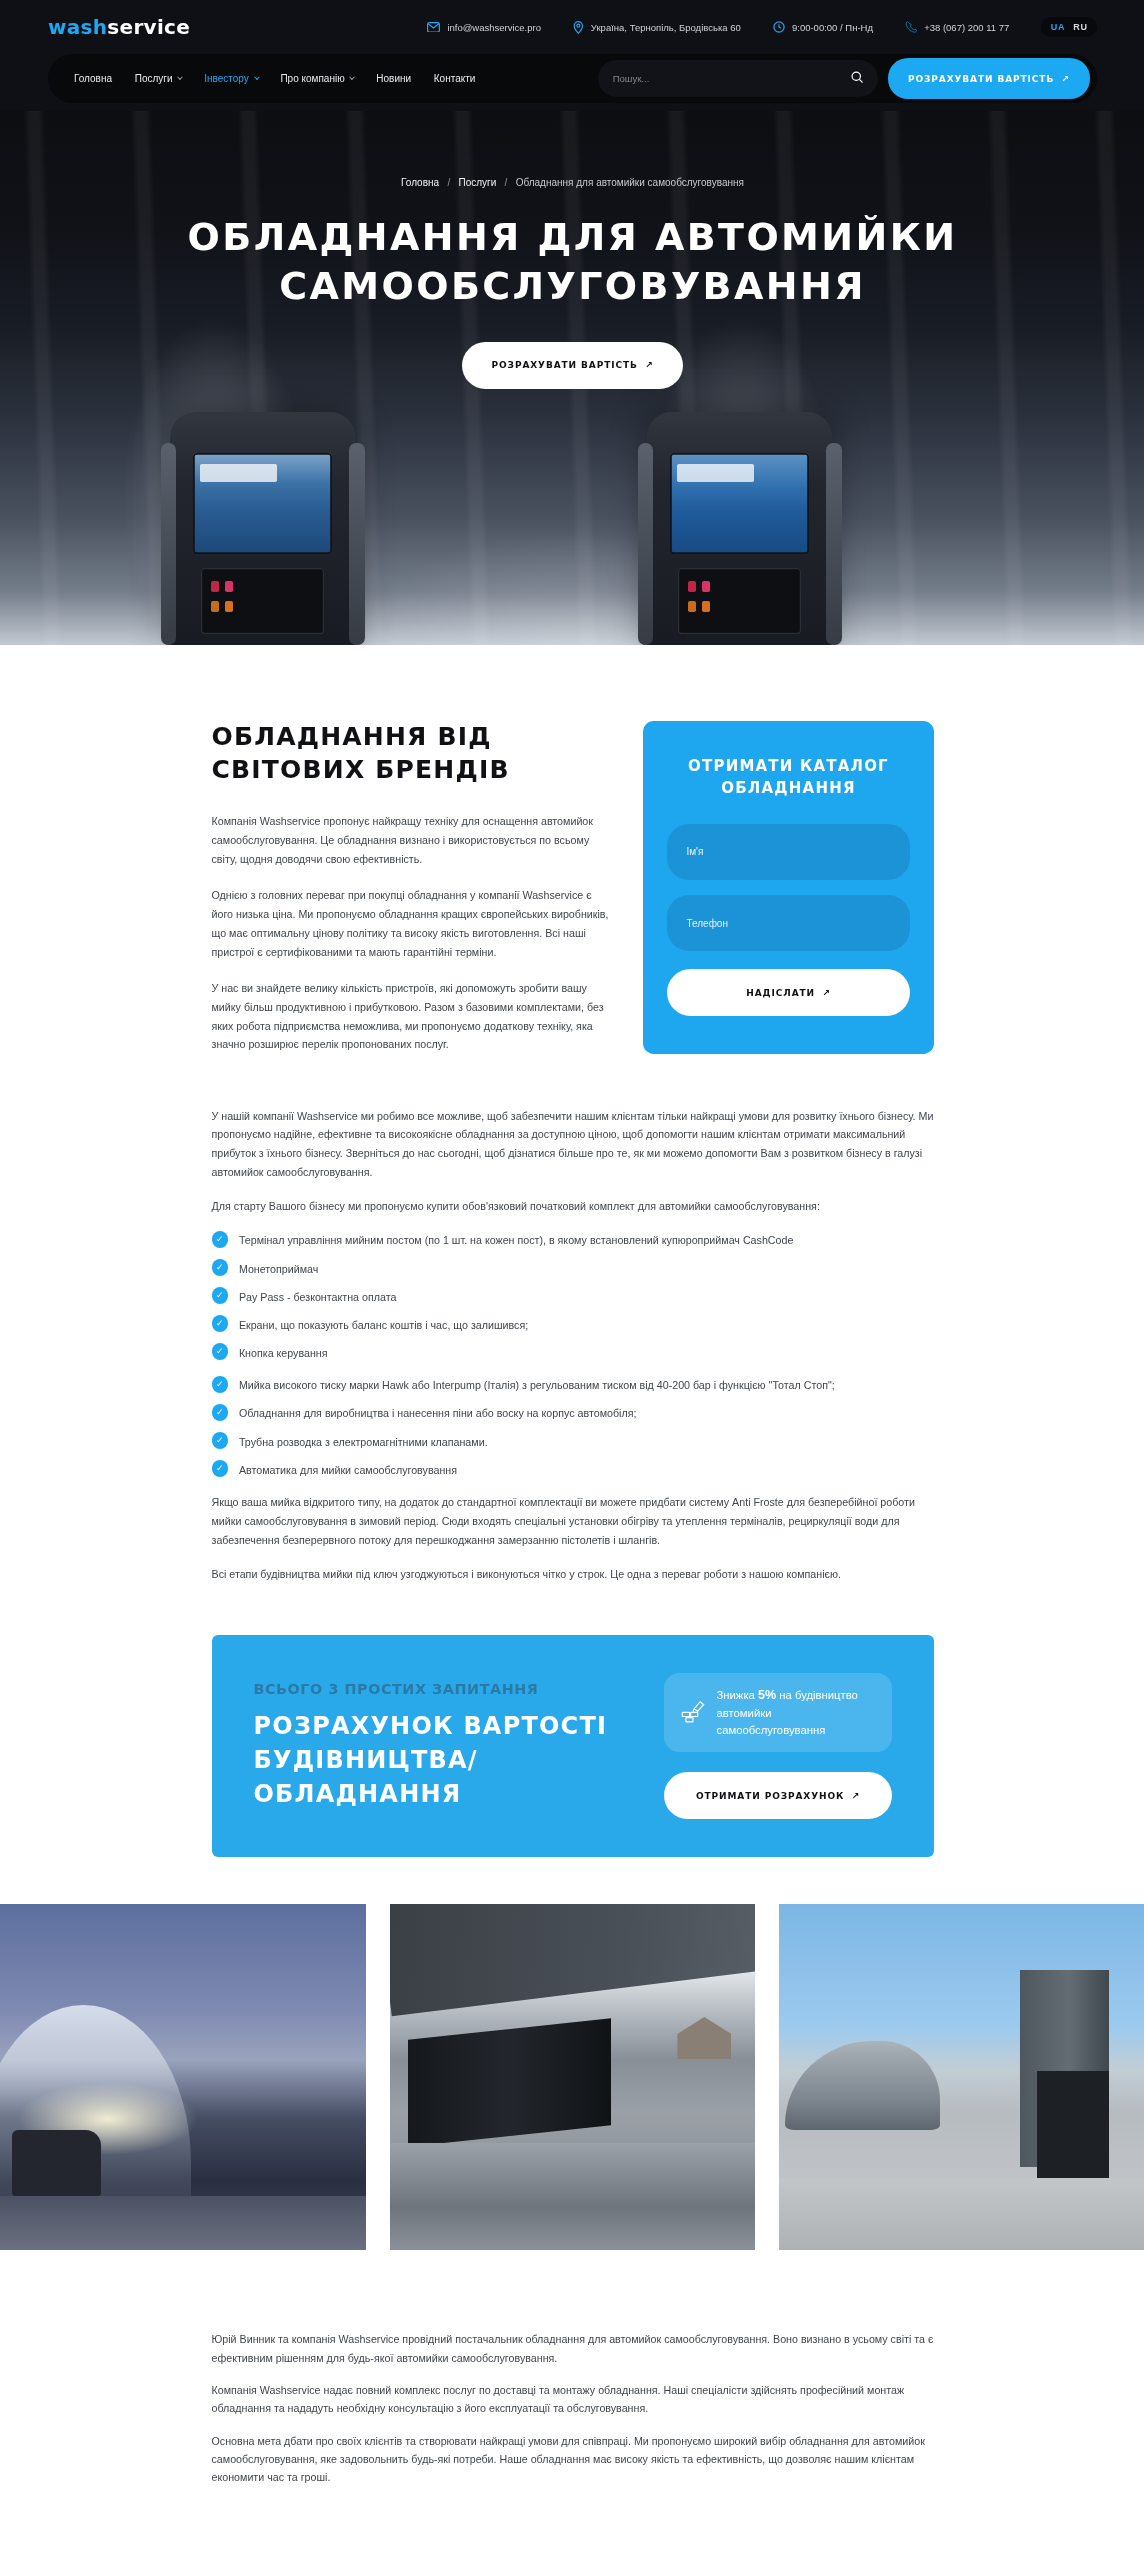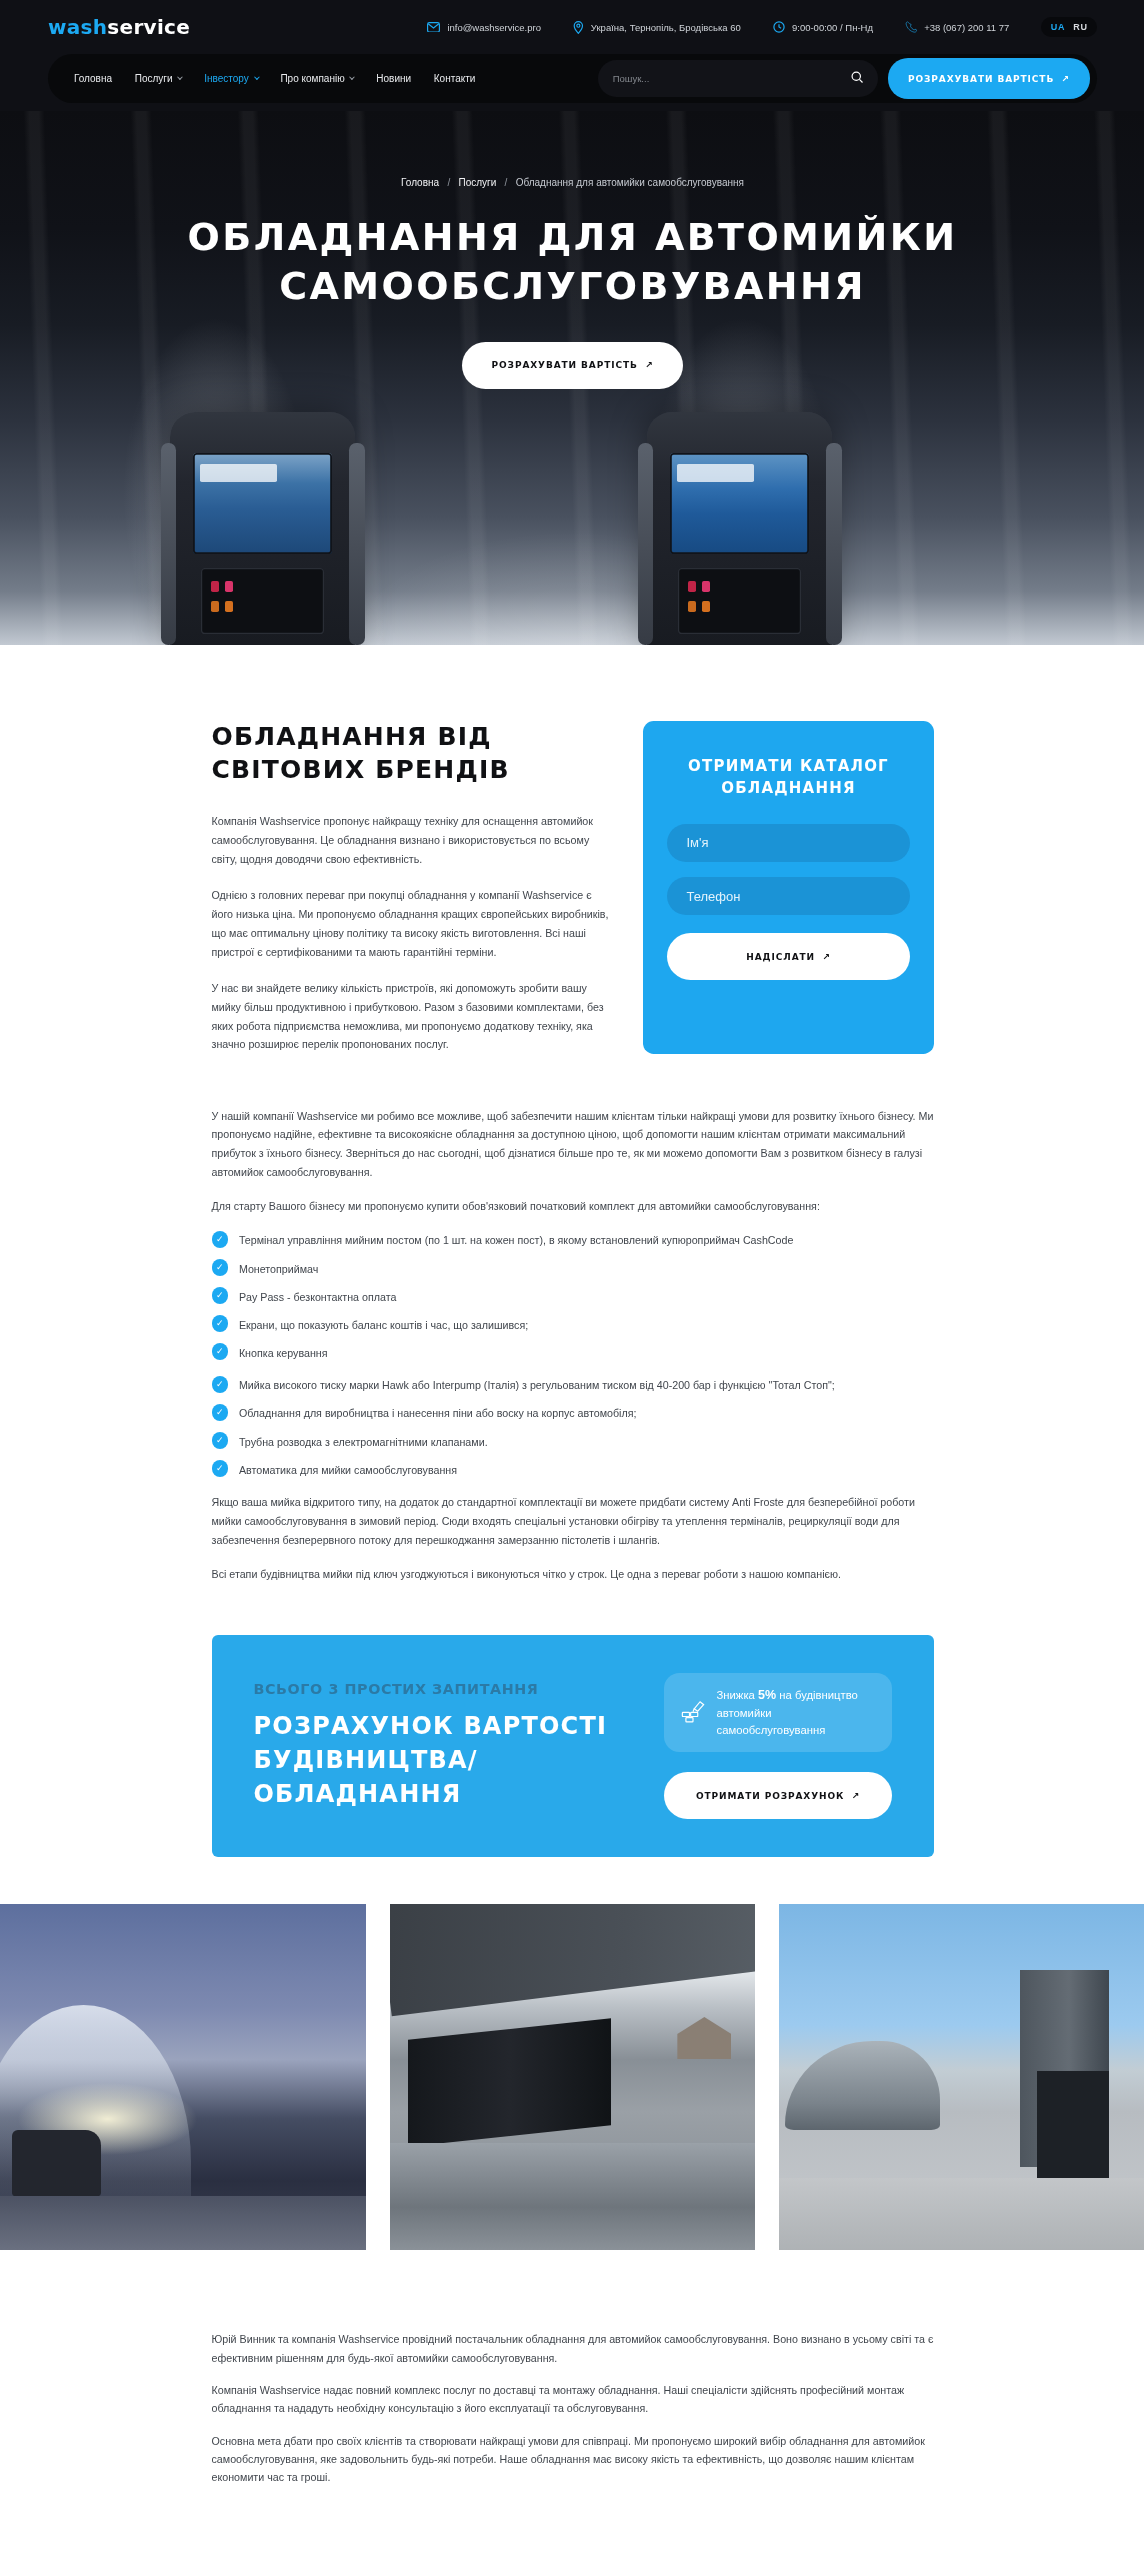--- a/index.html
+++ b/index.html
@@ -71,21 +71,21 @@
   
   .container { width:722px; margin:0 auto; }
   .intro-grid { display:flex; gap:33px; padding-top:76px; }
   .intro-left { width:417px; }
   h2.sec-title { font-family:"DejaVu Sans",sans-serif; font-weight:800; color:#101114; font-size:25px; letter-spacing:1.2px; line-height:1.3; text-transform:uppercase; }
   .intro-left p { margin-top:18px; font-size:10.7px; line-height:1.75; color:#41464d; }
   .intro-left p:first-of-type { margin-top:26px; }
 
   .form-card { width:301px; min-height:286px; background:#1ea7ef; border-radius:10.7px; padding:35px 24px 29px; }
   .form-title { color:#ffffff; text-align:center; font-family:"DejaVu Sans",sans-serif; font-weight:800; font-size:15px; letter-spacing:1.2px; line-height:1.45; }
-  .form-field { margin-top:15.5px; width:100%; height:38px; border:none; outline:none; border-radius:22px; background:#1b93d6; color:#ffffff; padding:0 19px; font-size:13px; font-family:inherit; display:block; }
+  .form-field { margin-top:15.5px; width:100%; height:56px; border:none; outline:none; border-radius:22px; background:#1b93d6; color:#ffffff; padding:0 19px; font-size:10px; font-family:inherit; display:block; }
   .form-field::placeholder { color:#e3f3fc; }
   .form-field:first-of-type { margin-top:24px; }
   .form-submit { margin-top:18px; width:100%; }
 
   .body-text { padding-top:37px; }
   .body-text p { font-size:10.7px; line-height:1.75; color:#41464d; margin-top:15.5px; }
   .checklist { list-style:none; margin-top:16.7px; }
   .checklist li { display:flex; align-items:flex-start; gap:10.7px; margin-bottom:12px; font-size:10.7px; line-height:1.5; color:#41464d; }
   .check { flex:0 0 16.7px; width:16.7px; height:16.7px; border-radius:50%; background:#1ca9f2; color:#fff; display:flex; align-items:center; justify-content:center; font-size:9px; font-weight:700; margin-top:-1.2px; }
 

